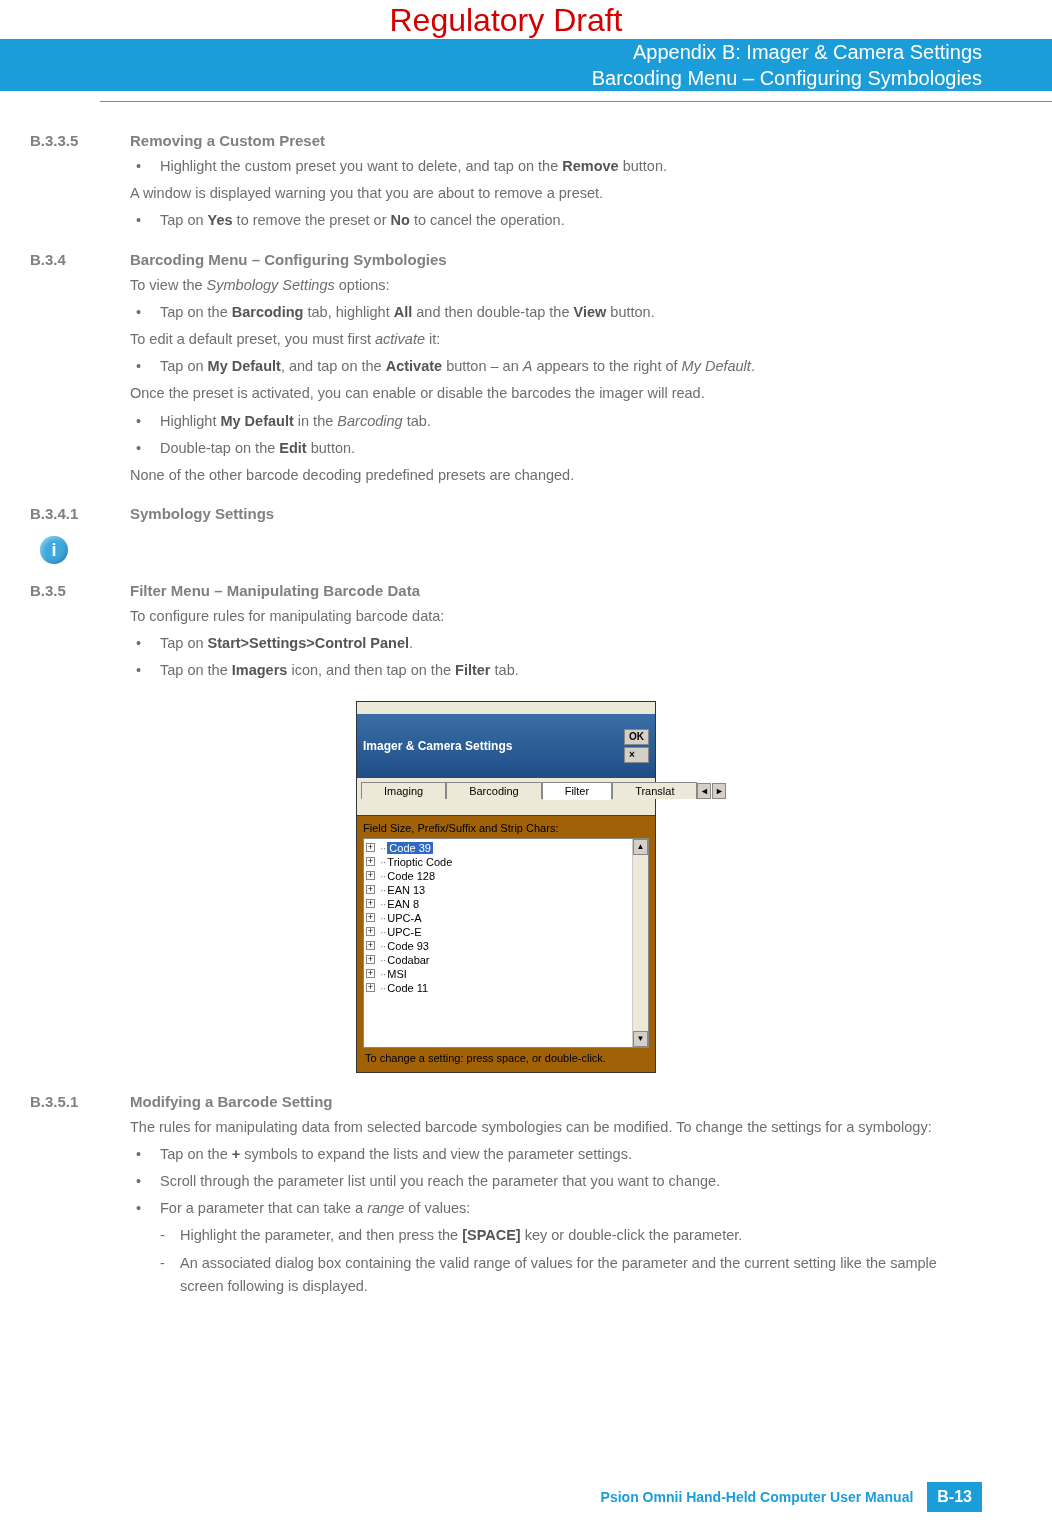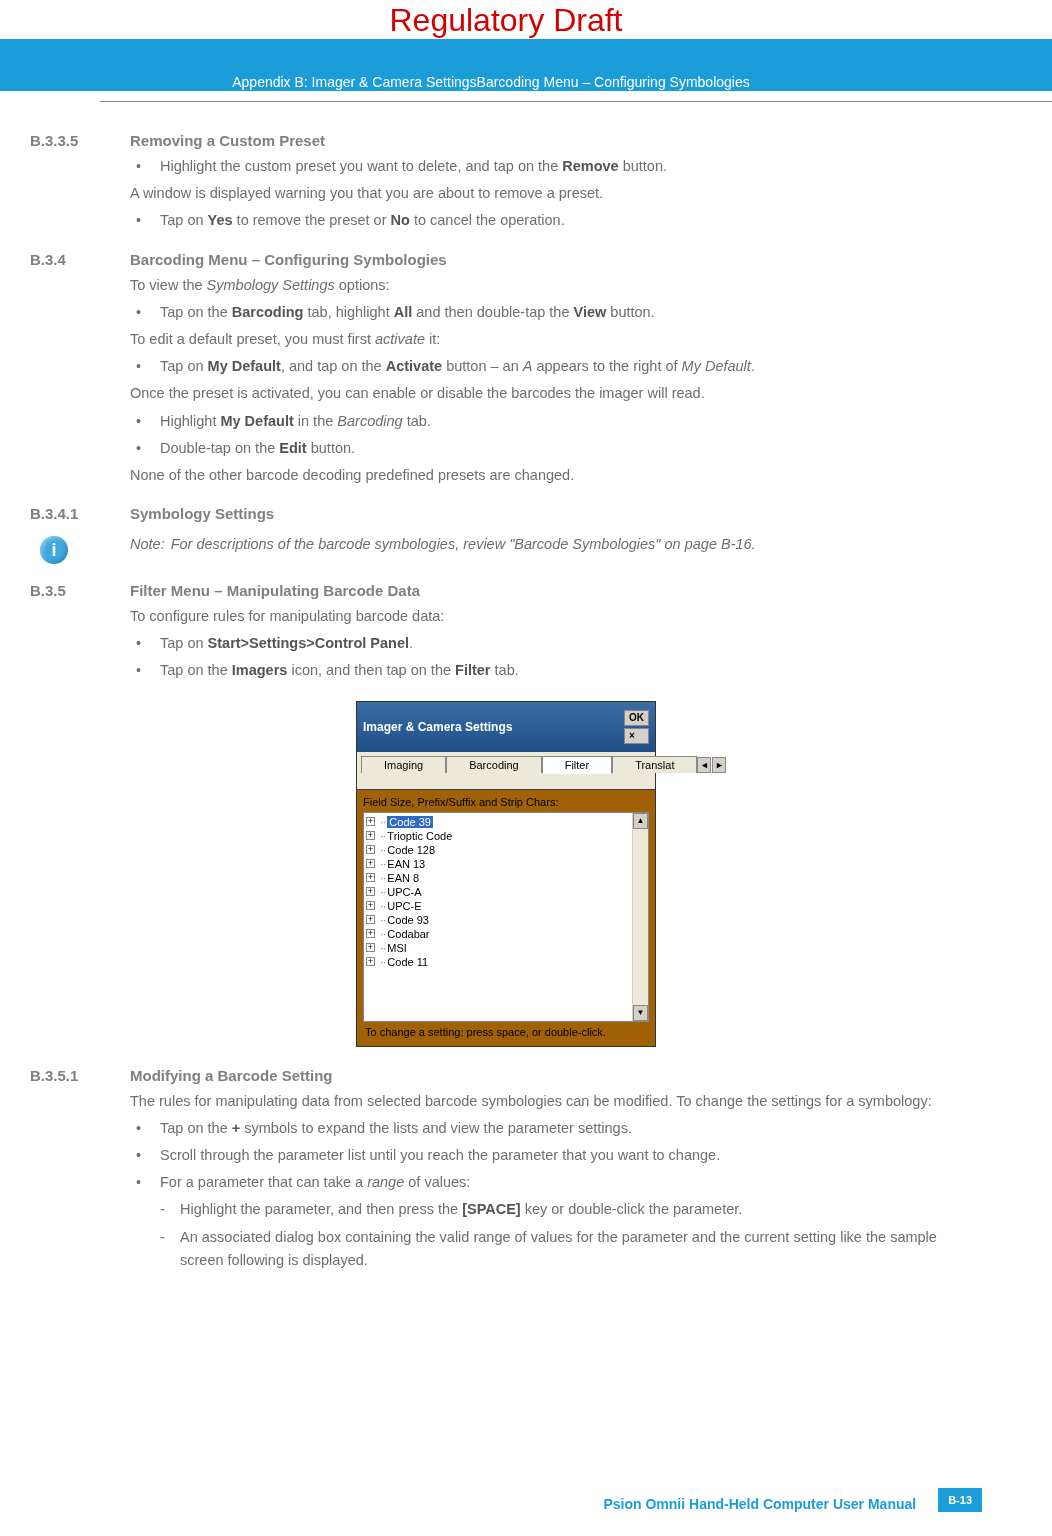--- a/index.html
+++ b/index.html
@@ -18,25 +18,25 @@
     text-align: center;
     font-weight: 400;
     padding-top: 2px;
   }
   .header-bar {
     background: #1a9dd9;
     height: 52px;
     margin: 0 -70px 0 -30px;
     padding-right: 70px;
     display: flex;
-    flex-direction: row;
+    flex-direction: column;
     justify-content: center;
     align-items: flex-end;
     color: #fff;
-    font-size: 14px;
+    font-size: 20px;
   }
   .header-bar .line { line-height: 1.3; }
   .divider {
     border-bottom: 1px solid #888;
     margin: 10px -70px 30px 70px;
   }
   .section {
     display: flex;
     margin-bottom: 6px;
   }
@@ -107,24 +107,25 @@
     border: 1px solid #333;
     font-family: Tahoma, sans-serif;
     font-size: 12px;
     color: #000;
     background: #ece9d8;
   }
   .ss-title {
     background: linear-gradient(#3a6ea5, #1f4e87);
     color: #fff;
     font-weight: bold;
-    padding: 8px 6px;
+    padding: 15px 6px;
     display: flex;
     justify-content: space-between;
     align-items: center;
+    margin-top: 12px;
   }
   .ss-title-btns { display:flex; gap:2px;flex-direction:column; }
   .ss-btn {
     background: #d4d0c8;
     border: 1px solid #888;
     color: #000;
     font-size: 10px;
     font-weight: bold;
     padding: 0 4px;
     line-height: 14px;
@@ -216,34 +217,34 @@
   }
   .ss-hint {
     font-size: 11px;
     padding: 4px 2px 2px;
   }
   .footer {
     position: absolute;
     bottom: 24px;
     right: 70px;
     display: flex;
-    align-items: flex-end;
-    gap: 22px;
+    align-items: center;
+    gap: 14px;
   }
   .footer-text {
     color: #1a9dd9;
     font-weight: bold;
     font-size: 14px;
   }
   .page-badge {
     background: #1a9dd9;
     color: #fff;
     font-weight: bold;
     padding: 6px 10px;
-    font-size: 11px;
+    font-size: 16px;
   }
 </style>
 </head>
 <body>
 
 <div class="reg-draft">Regulatory Draft</div>
 
 <div class="header-bar">
   <div class="line">Appendix B: Imager &amp; Camera Settings</div>
   <div class="line">Barcoding Menu – Configuring Symbologies</div>
@@ -292,21 +293,20 @@
     </div>
   <p>None of the other barcode decoding predefined presets are changed.</p>
 </div>
 
 <div class="section">
   <div class="sec-num">B.3.4.1</div>
   <div class="sec-title">Symbology Settings</div>
 </div>
 <div class="note-row">
   <div class="info-icon">i</div>
-  <div class="note-text"><span class="note-label">Note:</span><span>For descriptions of the barcode symbologies, review "Barcode Symbologies" on page B-16.</span></div>
 </div>
 
 <div class="section">
   <div class="sec-num">B.3.5</div>
   <div class="sec-title">Filter Menu – Manipulating Barcode Data</div>
 </div>
 <div class="body-block">
   <p>To configure rules for manipulating barcode data:</p>
   <div class="bullet">
       <span class="dot">•</span>

